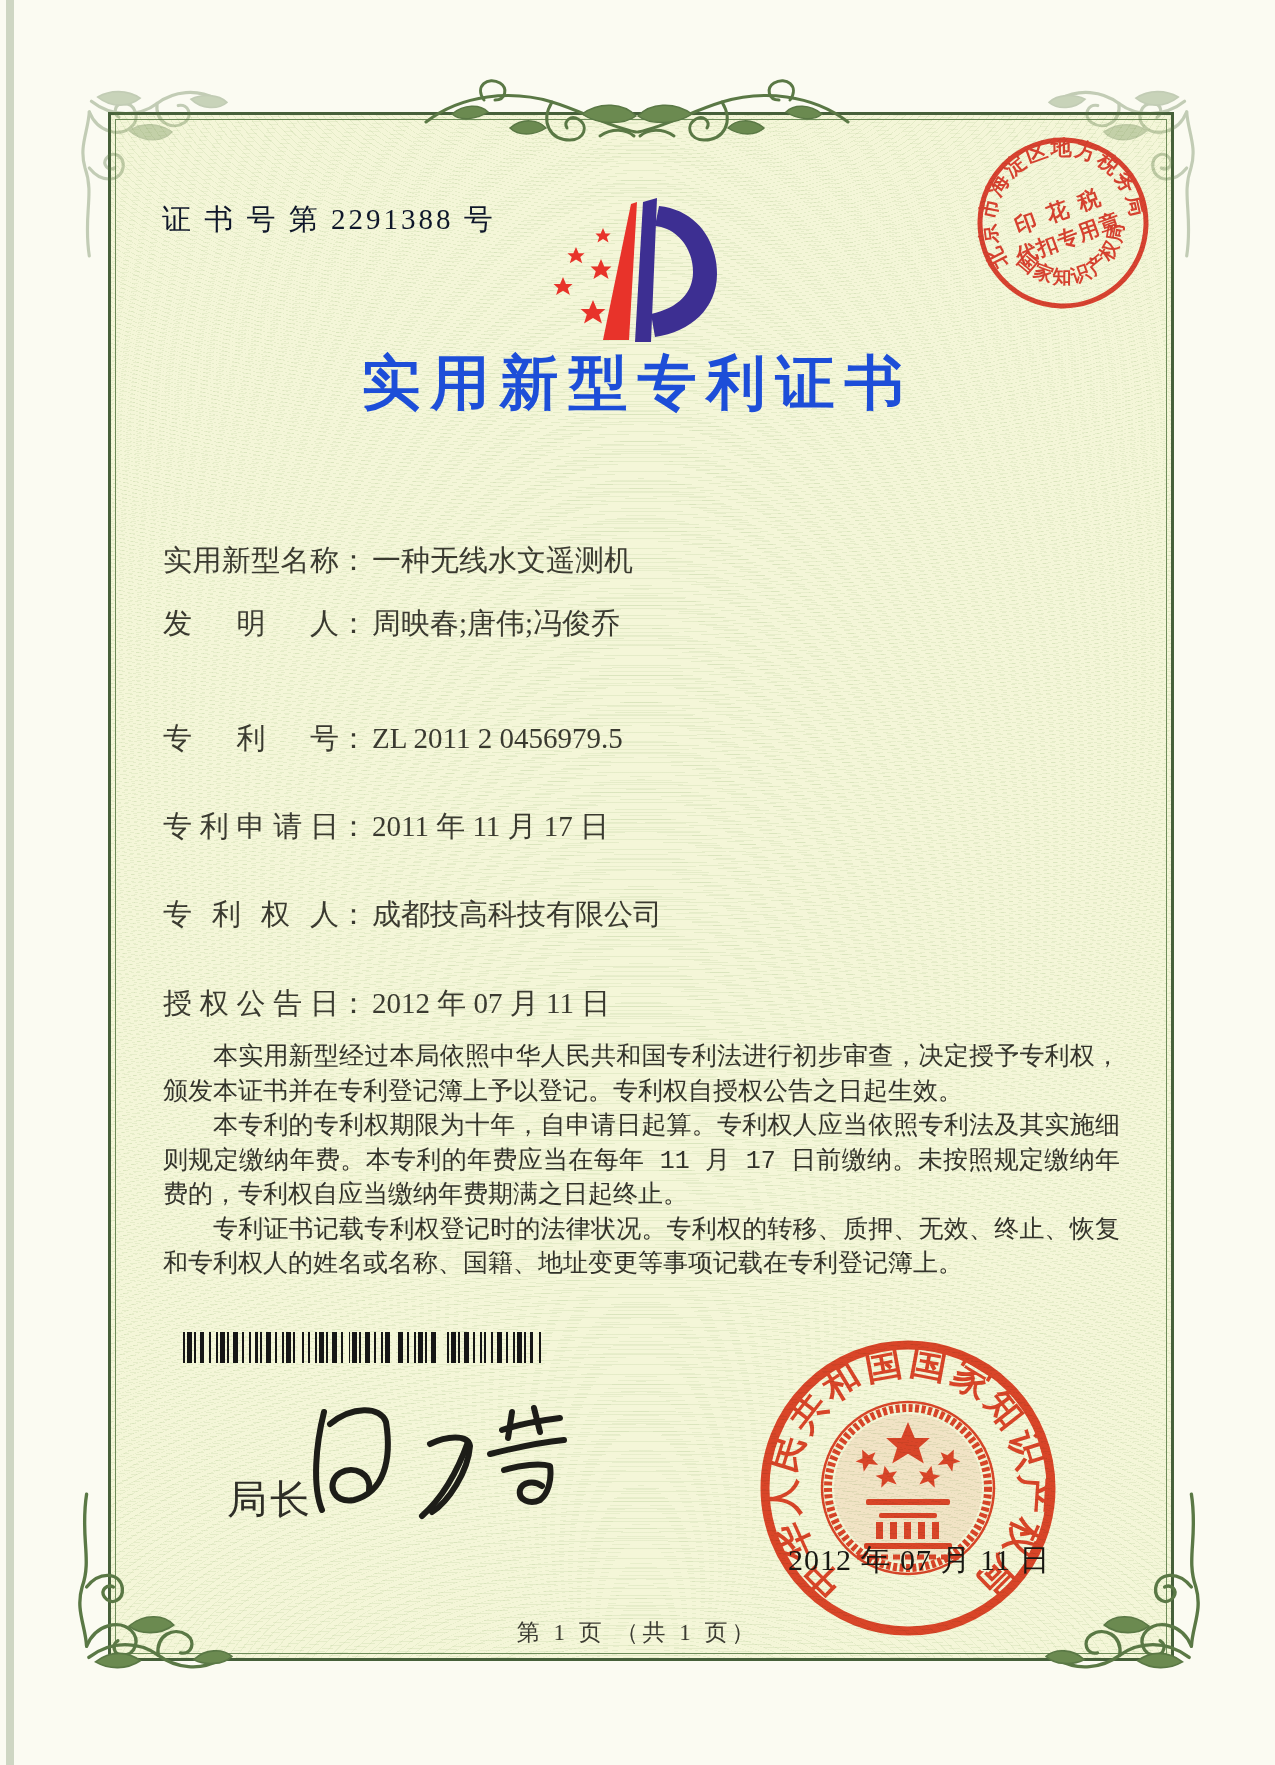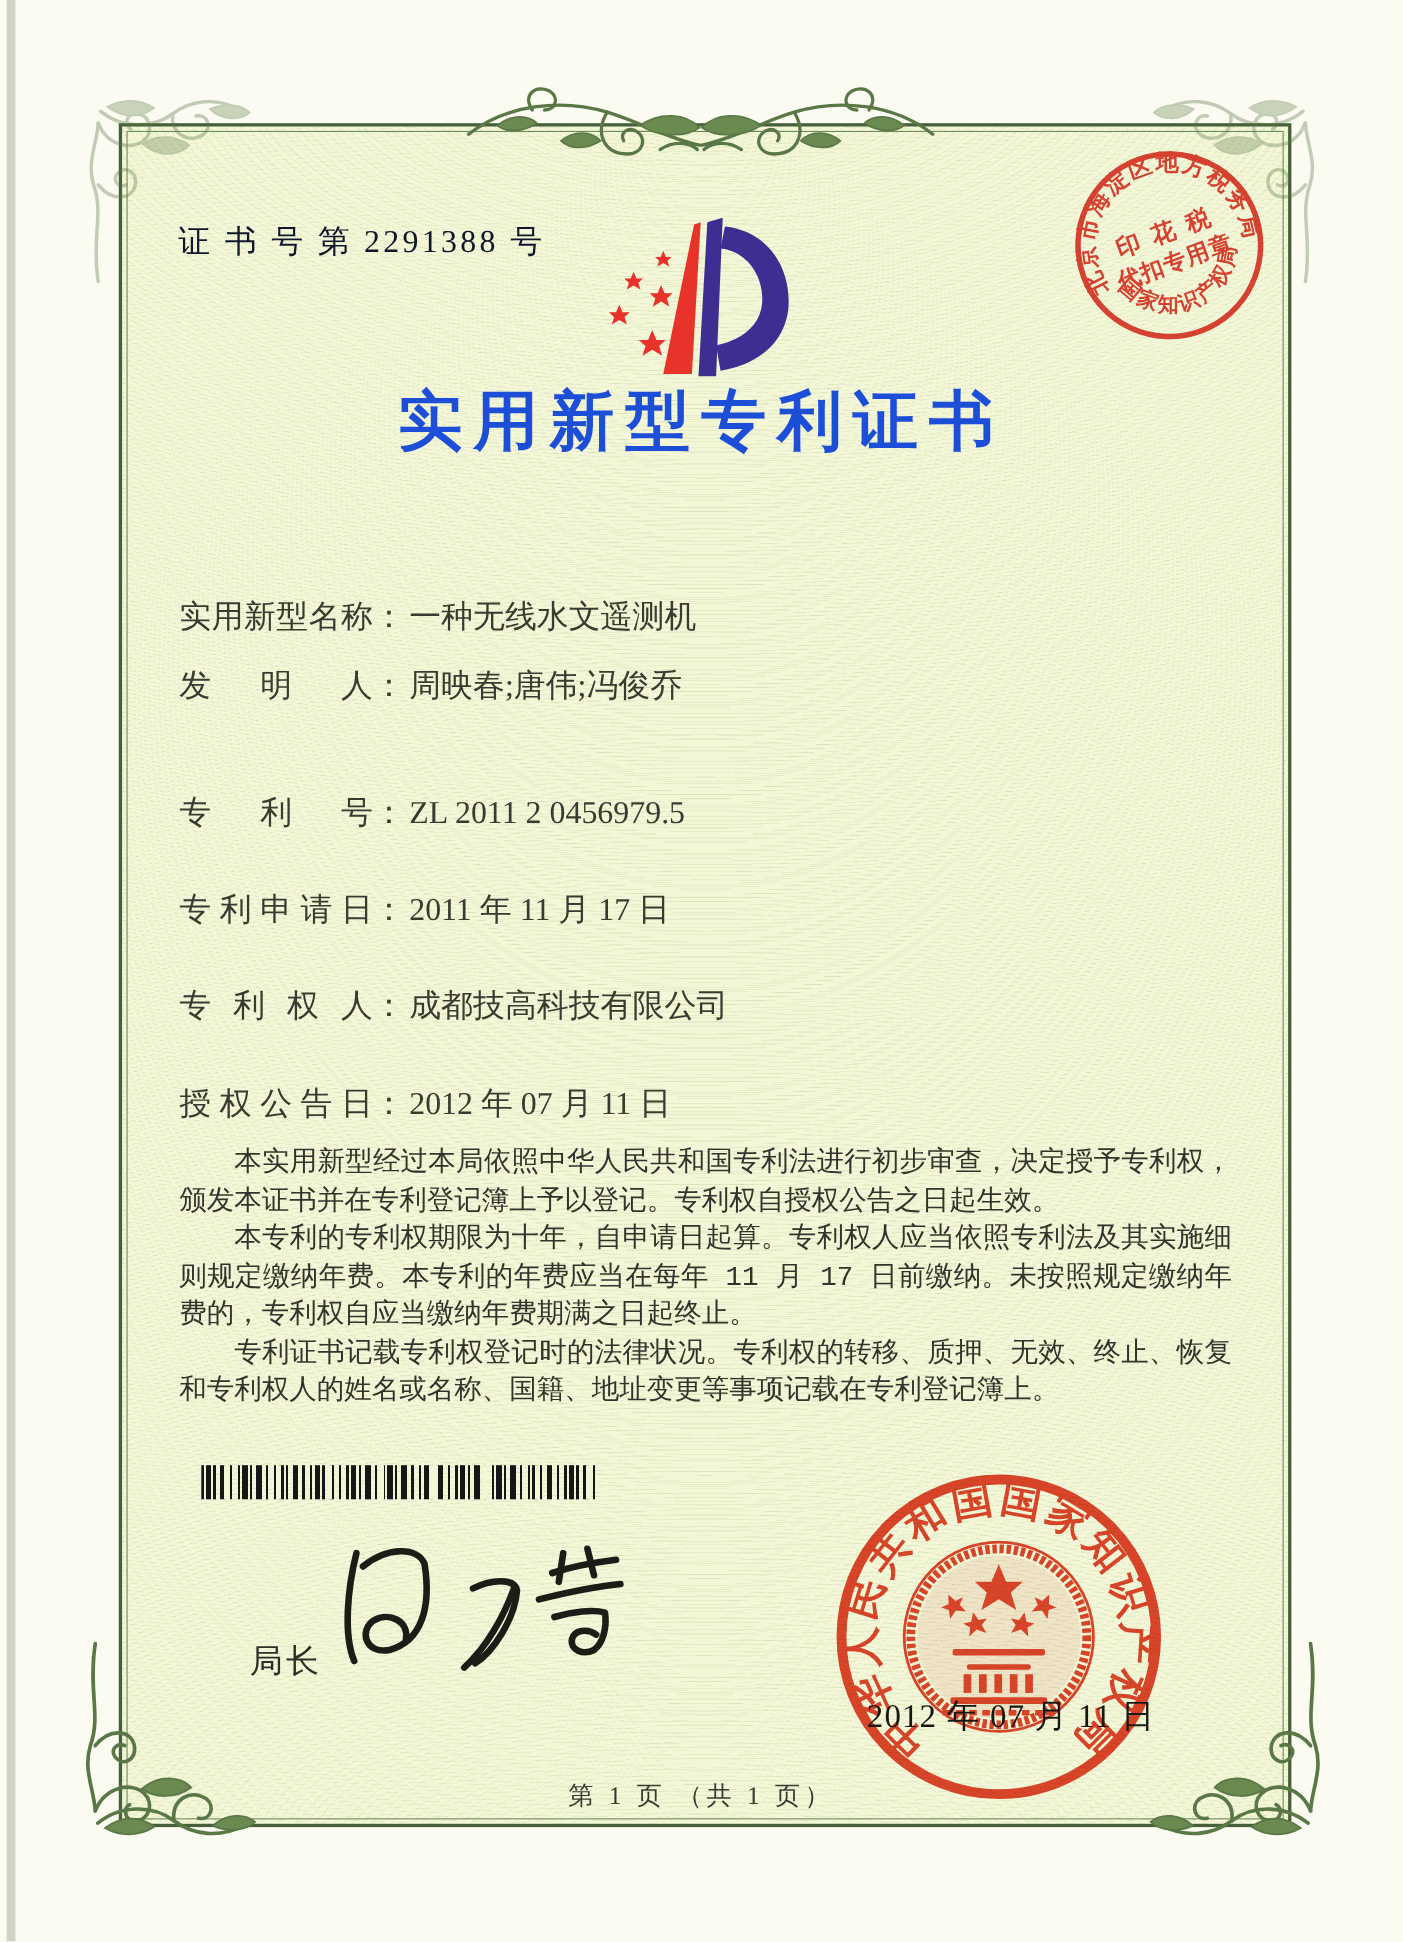--- a/index.html
+++ b/index.html
@@ -38,21 +38,21 @@
   .paras{left:163px;top:1041px;width:957px;font-size:25px;line-height:34.5px;text-align:justify;font-family:Liberation Mono, monospace;}
   .paras p{margin:0;text-indent:2em;}
 
   .barcode{
     left:183px;top:1332px;width:362px;height:31px;
     background-image:
       repeating-linear-gradient(90deg, rgba(244,246,216,0) 0 21px, #f4f6d8 21px 25px, rgba(244,246,216,0) 25px 47px),
       repeating-linear-gradient(90deg,#161616 0 2px,rgba(0,0,0,0) 2px 4px,#161616 4px 9px,rgba(0,0,0,0) 9px 11px,#161616 11px 13px,rgba(0,0,0,0) 13px 17px,#161616 17px 22px,rgba(0,0,0,0) 22px 26px,#161616 26px 28px,rgba(0,0,0,0) 28px 33px);
   }
 
-  .signer{left:227px;top:1472px;font-size:30px;letter-spacing:3px;color:#2e2e27;margin-top:18px;}
+  .signer{left:227px;top:1472px;font-size:40px;letter-spacing:3px;color:#2e2e27;}
   .sig-svg{left:292px;top:1378px;z-index:5;}
   .sig-text{left:300px;top:1400px;width:270px;font-size:48px;color:transparent;z-index:6;letter-spacing:30px;}
 
   .seal-svg{left:753px;top:1333px;z-index:2;mix-blend-mode:multiply;opacity:.94;}
   .issue-date{left:788px;top:1540px;font-size:30px;color:#181813;z-index:4;letter-spacing:1px;white-space:nowrap;}
 
   .footer{left:0;right:0;top:1617px;text-align:center;font-size:23px;letter-spacing:4px;color:#3a3a31;}
 
   .logo-svg{left:545px;top:196px;}
   .stamp-svg{left:968px;top:128px;opacity:.92;mix-blend-mode:multiply;}

